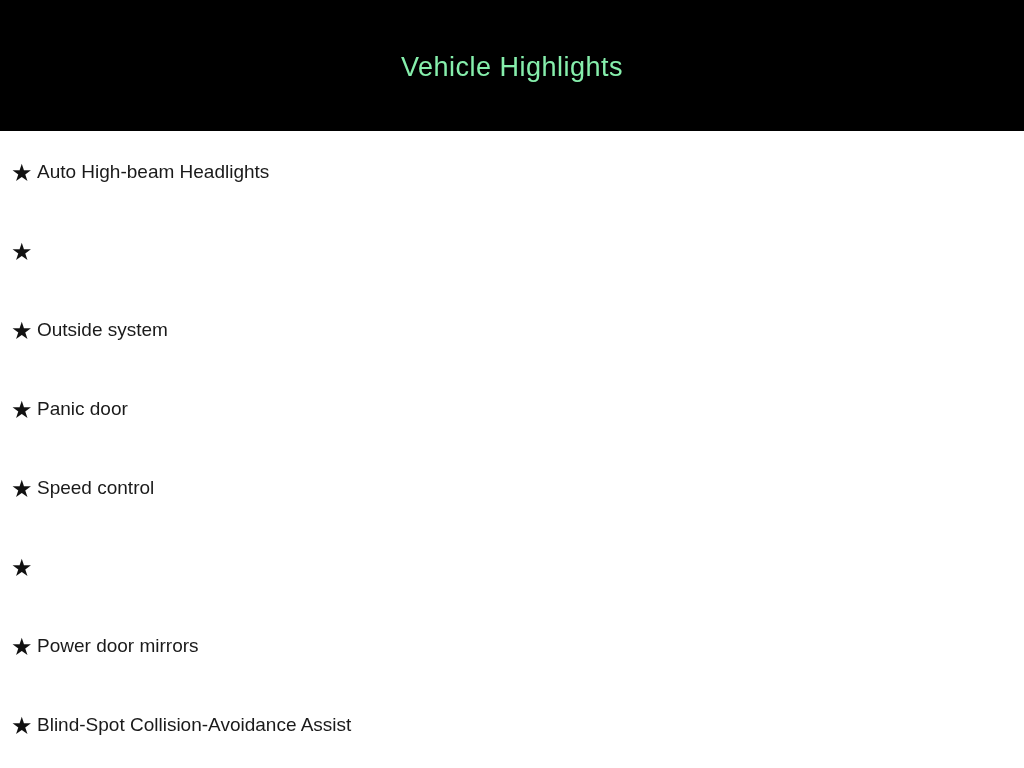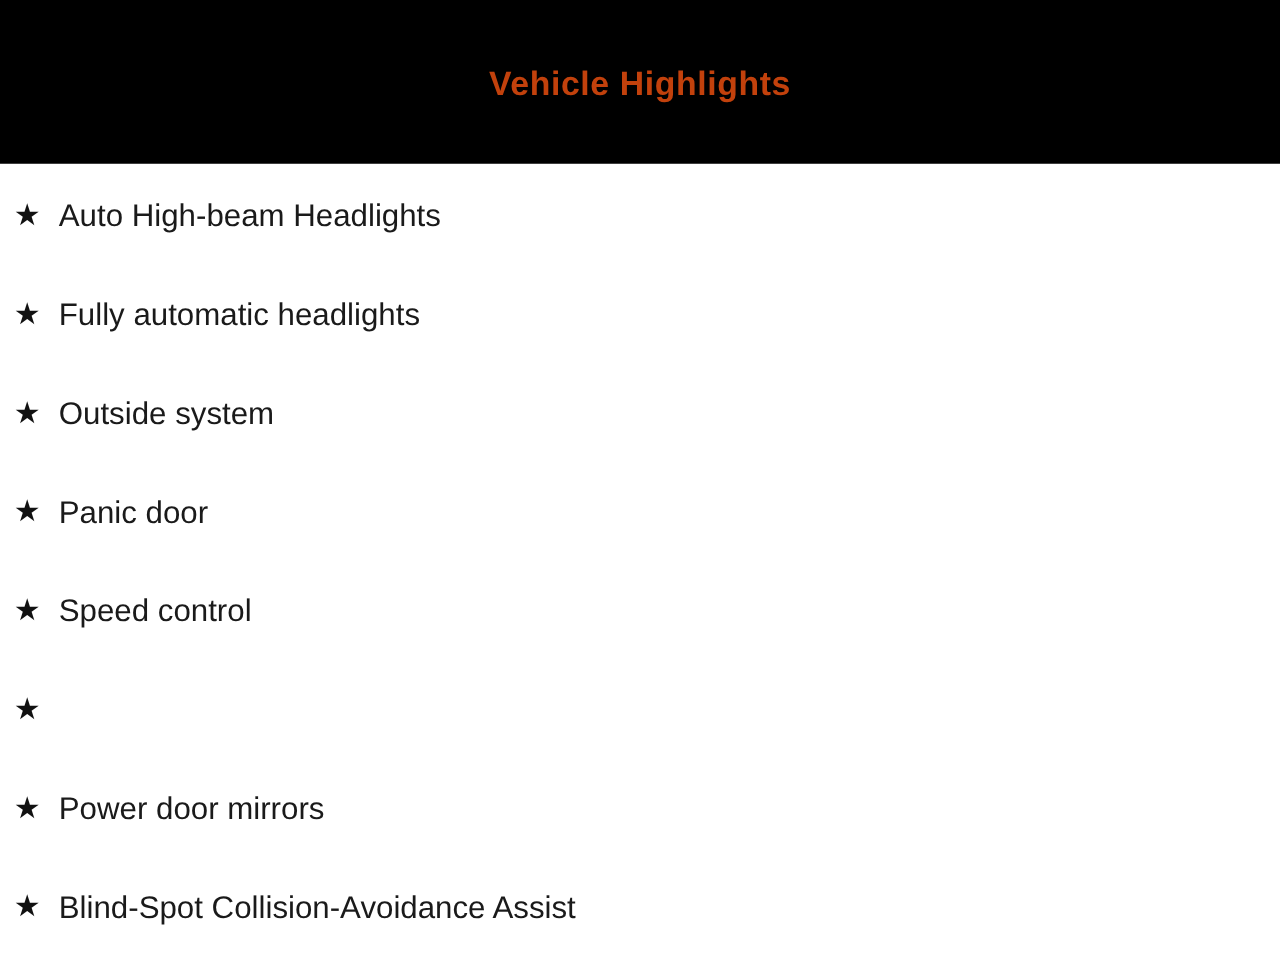--- a/index.html
+++ b/index.html
@@ -20,23 +20,23 @@
   }
   .header {
     height: 131px;
     background: #000000;
     display: flex;
     align-items: center;
     justify-content: center;
     flex: 0 0 auto;
   }
   .header-title {
-    color: #c2410c;
+    color: #86efac;
     font-size: 27px;
-    font-weight: bold;
+    font-weight: normal;
     letter-spacing: 0.5px;
     
     margin-top: 4px;
   }
   .feature-list {
     padding-top: 2px;
     flex: 1 1 auto;
   }
   .feature-row {
     height: 79px;
@@ -47,23 +47,23 @@
   }
   .star {
     font-size: 24px;
     color: #111111;
     width: 24px;
     text-align: left;
     line-height: 1;
     flex: 0 0 auto;
   }
   .feature-label {
-    font-size: 25px;
+    font-size: 19px;
     color: #1a1a1a;
-    margin-left: 12px;
+    margin-left: 2px;
     line-height: 1.2;
     white-space: nowrap;
   }
 </style>
 </head>
 <body>
 
 <div class="page">
 
   <div class="header">
@@ -72,21 +72,20 @@
 
   <div class="feature-list">
 
     <div class="feature-row">
       <span class="star">★</span>
       <span class="feature-label">Auto High-beam Headlights</span>
     </div>
 
     <div class="feature-row">
       <span class="star">★</span>
-      <span class="feature-label">Fully automatic headlights</span>
     </div>
 
     <div class="feature-row">
       <span class="star">★</span>
       <span class="feature-label">Outside system</span>
     </div>
 
     <div class="feature-row">
       <span class="star">★</span>
       <span class="feature-label">Panic door</span>

